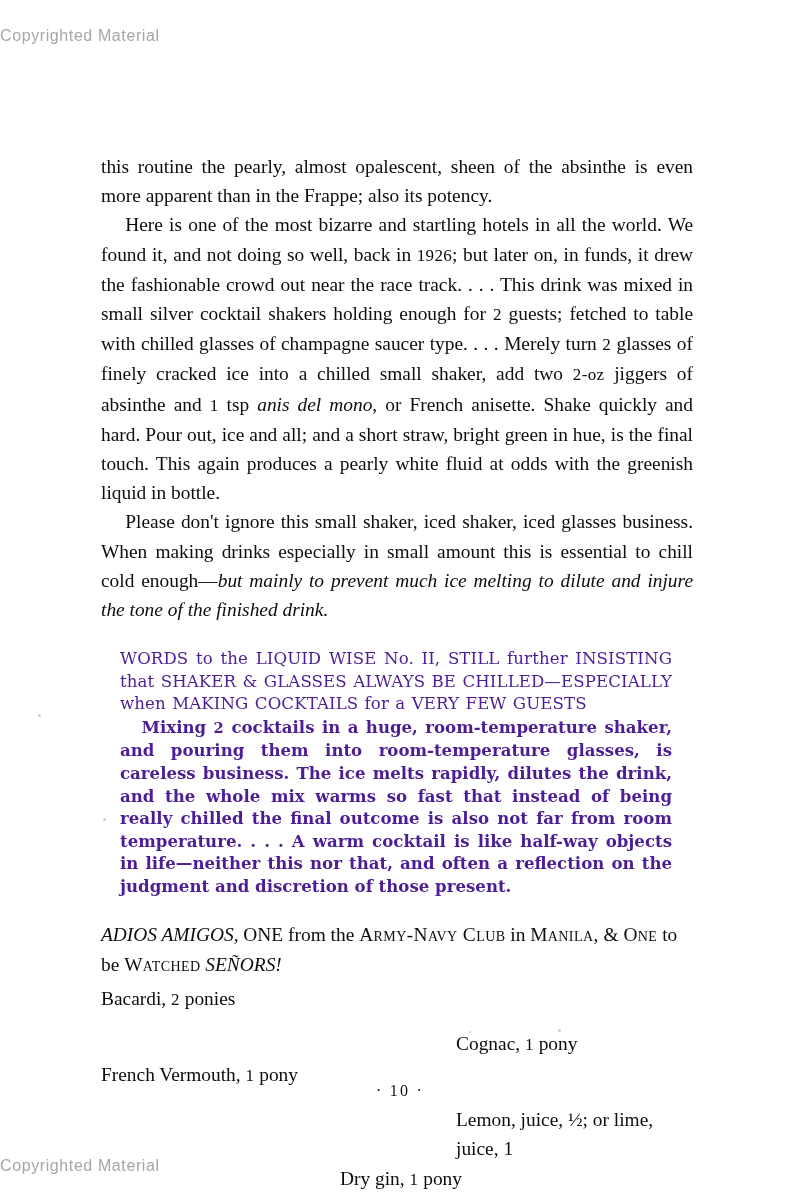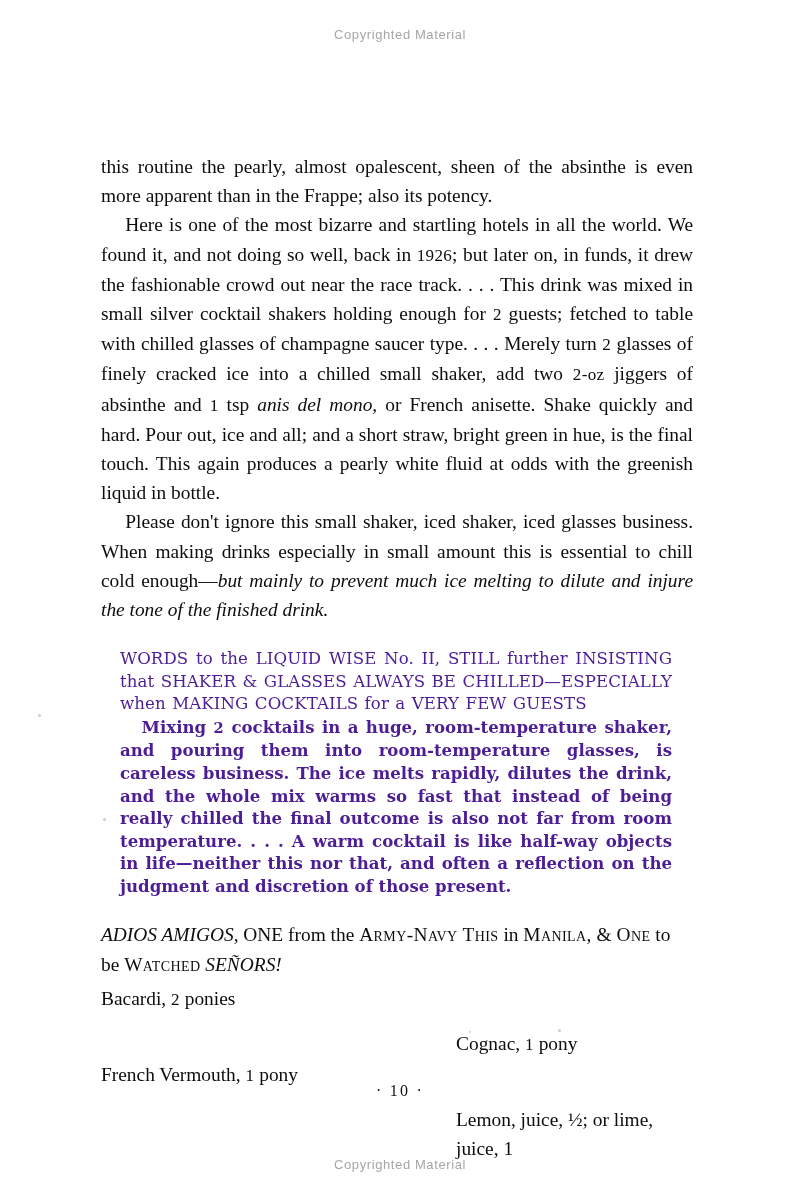--- a/index.html
+++ b/index.html
@@ -16,23 +16,23 @@
     overflow: hidden;
     font-family: "Liberation Serif", "DejaVu Serif", serif;
     color: #0d0d0d;
   }
 
   
   .watermark {
     position: absolute;
     left: 0;
     width: 800px;
-    text-align: center;
+    text-align: left;
     font-family: "Liberation Sans", "DejaVu Sans", sans-serif;
-    font-size: 13px;
+    font-size: 16px;
     letter-spacing: 0.6px;
     color: #a6a6a6;
     user-select: none;
   }
   .watermark-top { top: 27px; }
   .watermark-bottom { top: 1157px; }
 
   
   .running-head {
     position: absolute;
@@ -176,38 +176,40 @@
 
     <p class="body indent"><span>Please don't ignore this small shaker, iced shaker, iced glasses business. When making drinks especially in small amount this is essential to chill cold enough—</span><span class="ital">but mainly to prevent much ice melting to dilute and injure the tone of the finished drink.</span></p>
 
   </div>
 
   <div class="inset">
     <p class="head">WORDS to the LIQUID WISE No. II, STILL further INSISTING that SHAKER &amp; GLASSES ALWAYS BE CHILLED—ESPECIALLY when MAKING COCKTAILS for a VERY FEW GUESTS</p>
     <p class="indent run-on"><span>Mixing </span><span class="osf">2</span><span> cocktails in a huge, room-temperature shaker, and pouring them into room-temperature glasses, is careless business. The ice melts rapidly, dilutes the drink, and the whole mix warms so fast that instead of being really chilled the final outcome is also not far from room temperature. . . . A warm cocktail is like half-way objects in life—neither this nor that, and often a reflection on the judgment and discretion of those present.</span></p>
   </div>
 
-  <div class="recipe-head"><span class="ital">ADIOS AMIGOS,</span><span> ONE from the </span><span class="smallcaps">Army-Navy This</span><span> in </span><span class="smallcaps">Manila,</span><span> &amp; </span><span class="smallcaps">One</span><span> to be </span><span class="smallcaps">Watched</span><span class="ital"> SEÑORS!</span></div>
+  <div class="recipe-head"><span class="ital">ADIOS AMIGOS,</span><span> ONE from the </span><span class="smallcaps">Army-Navy Club</span><span> in </span><span class="smallcaps">Manila,</span><span> &amp; </span><span class="smallcaps">One</span><span> to be </span><span class="smallcaps">Watched</span><span class="ital"> SEÑORS!</span></div>
 
   <div class="ingredients">
 
     <div class="ing-row">
       <div class="ing-col-left"><span>Bacardi,</span>
         <span class="osf">2</span><span> ponies</span></div>
       <div class="ing-col-right"><span>Cognac,</span>
         <span class="osf">1</span><span> pony</span></div>
     </div>
 
     <div class="ing-row">
       <div class="ing-col-left"><span>French Vermouth,</span>
         <span class="osf">1</span><span> pony</span></div>
       <div class="ing-col-right"><span>Lemon, juice,</span>
         <span>½</span><span>; or lime, juice, 1</span></div>
     </div>
 
+    <div class="ing-center"><span>Dry gin,</span>
+      <span class="osf">1</span><span> pony</span></div>
 
   </div>
 
   <div class="folio">·  10  ·</div>
 
   <div class="watermark watermark-bottom">Copyrighted Material</div>
 
 </div>
 
 </body></html>

